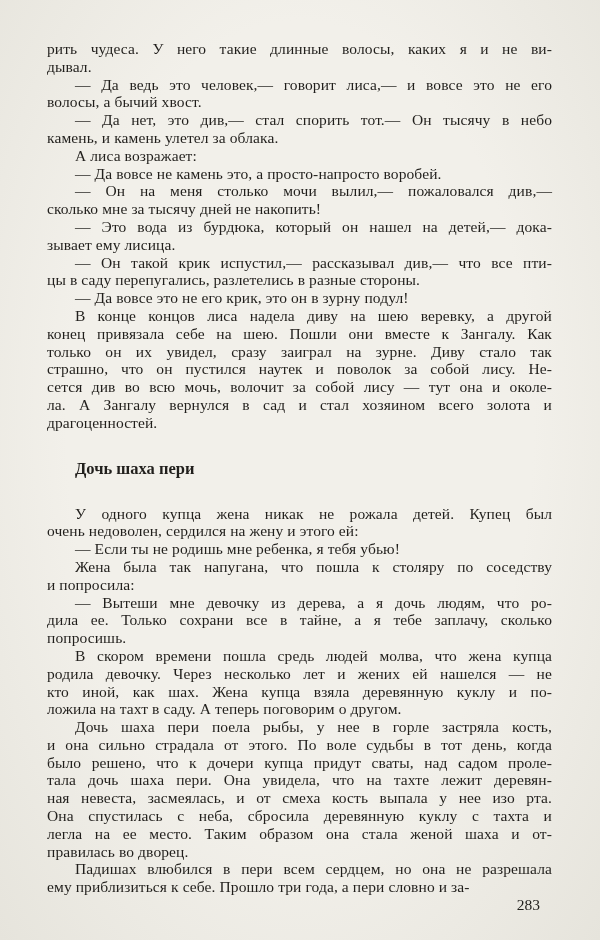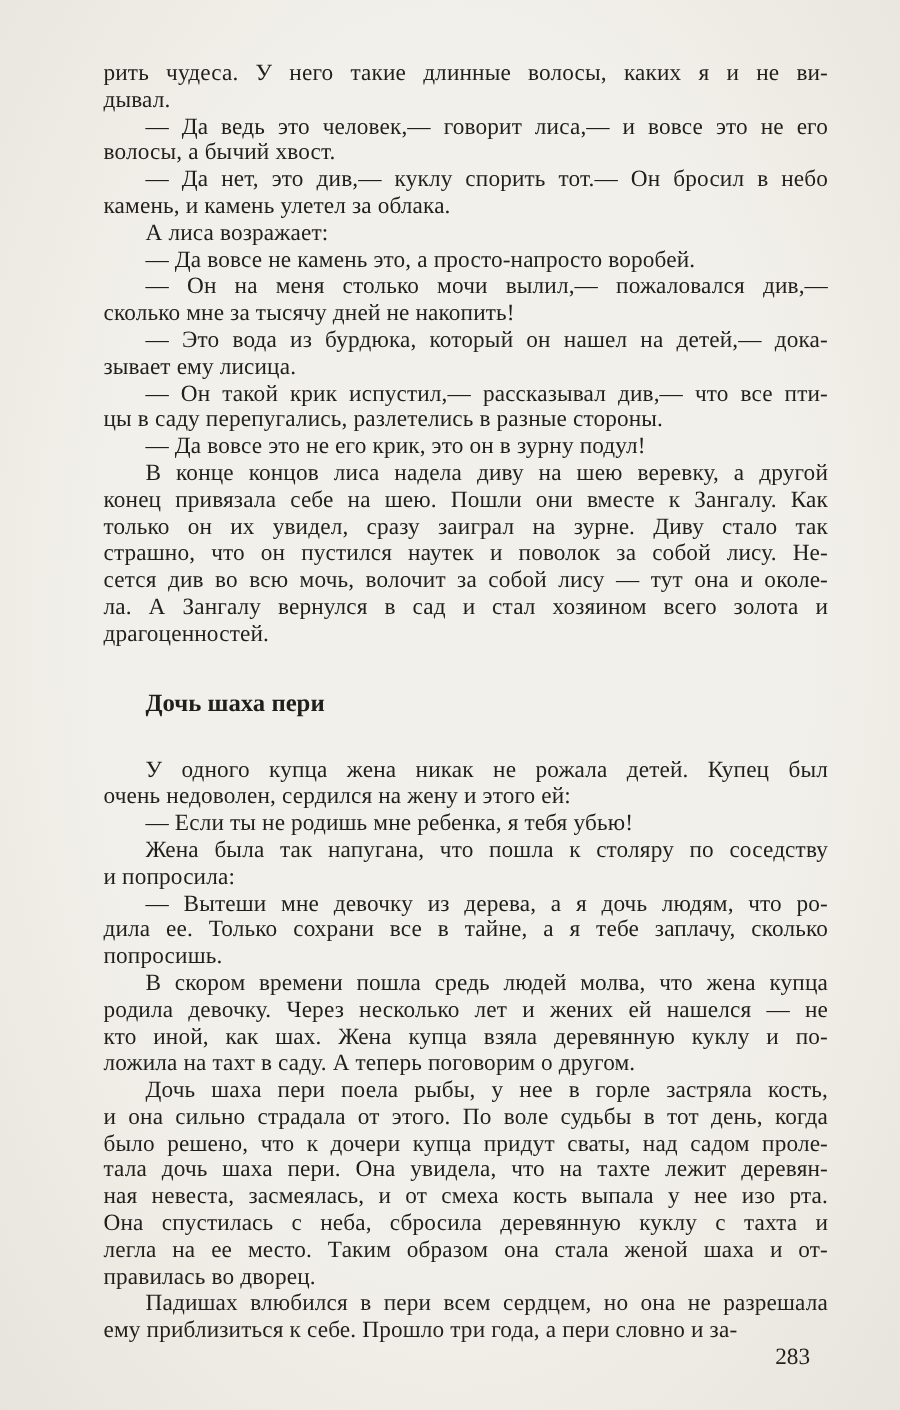--- a/index.html
+++ b/index.html
@@ -10,21 +10,21 @@
   html,body{margin:0;padding:0;}
   body{
     width:600px;height:940px;overflow:hidden;
     background:radial-gradient(ellipse at 50% 45%, var(--paper) 55%, var(--paper-edge) 100%);
     font-family:"Liberation Serif","DejaVu Serif",serif;
     color:var(--ink);
     position:relative;
   }
   .page{
     position:absolute;inset:0;
-    padding:40px 48px 0 69px;
+    padding:40px 48px 0 47px;
     box-sizing:border-box;
   }
   .section{margin:0;}
   .paragraph{margin:0;}
   .line{
     font-size:15.5px;
     line-height:17.8px;
     text-align:justify;
     text-align-last:justify;
     white-space:normal;
@@ -55,21 +55,21 @@
       <div class="section">
         <div class="paragraph">
           <div class="line">рить чудеса. У него такие длинные волосы, каких я и не ви-</div>
           <div class="line last">дывал.</div>
         </div>
         <div class="paragraph">
           <div class="line indent">— Да ведь это человек,— говорит лиса,— и вовсе это не его</div>
           <div class="line last">волосы, а бычий хвост.</div>
         </div>
         <div class="paragraph">
-          <div class="line indent">— Да нет, это див,— куклу спорить тот.— Он бросил в небо</div>
+          <div class="line indent">— Да нет, это див,— стал спорить тот.— Он тысячу в небо</div>
           <div class="line last">камень, и камень улетел за облака.</div>
         </div>
         <div class="paragraph">
           <div class="line last indent">А лиса возражает:</div>
         </div>
         <div class="paragraph">
           <div class="line last indent">— Да вовсе не камень это, а просто-напросто воробей.</div>
         </div>
         <div class="paragraph">
           <div class="line indent">— Он на меня столько мочи вылил,— пожаловался див,—</div>

